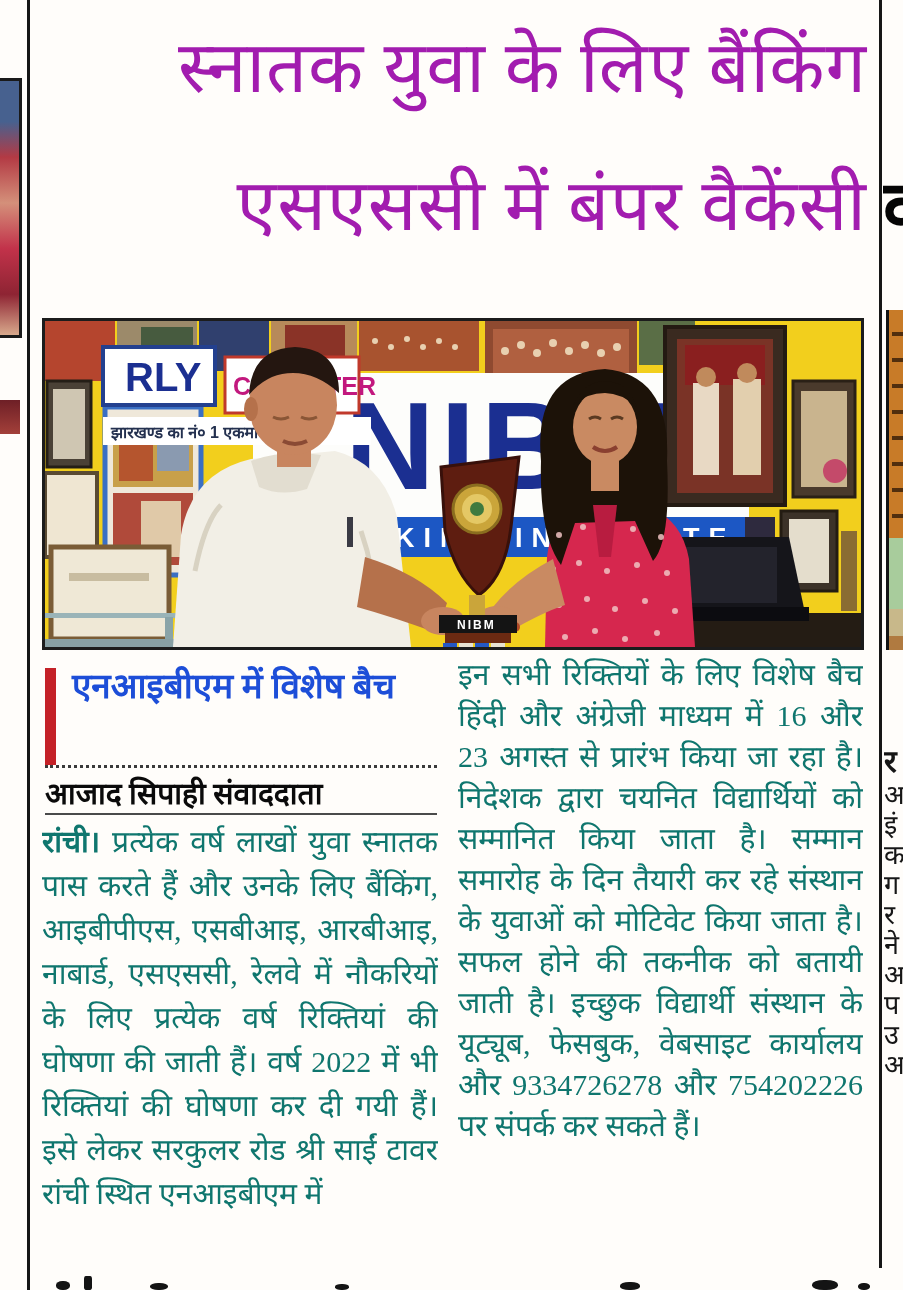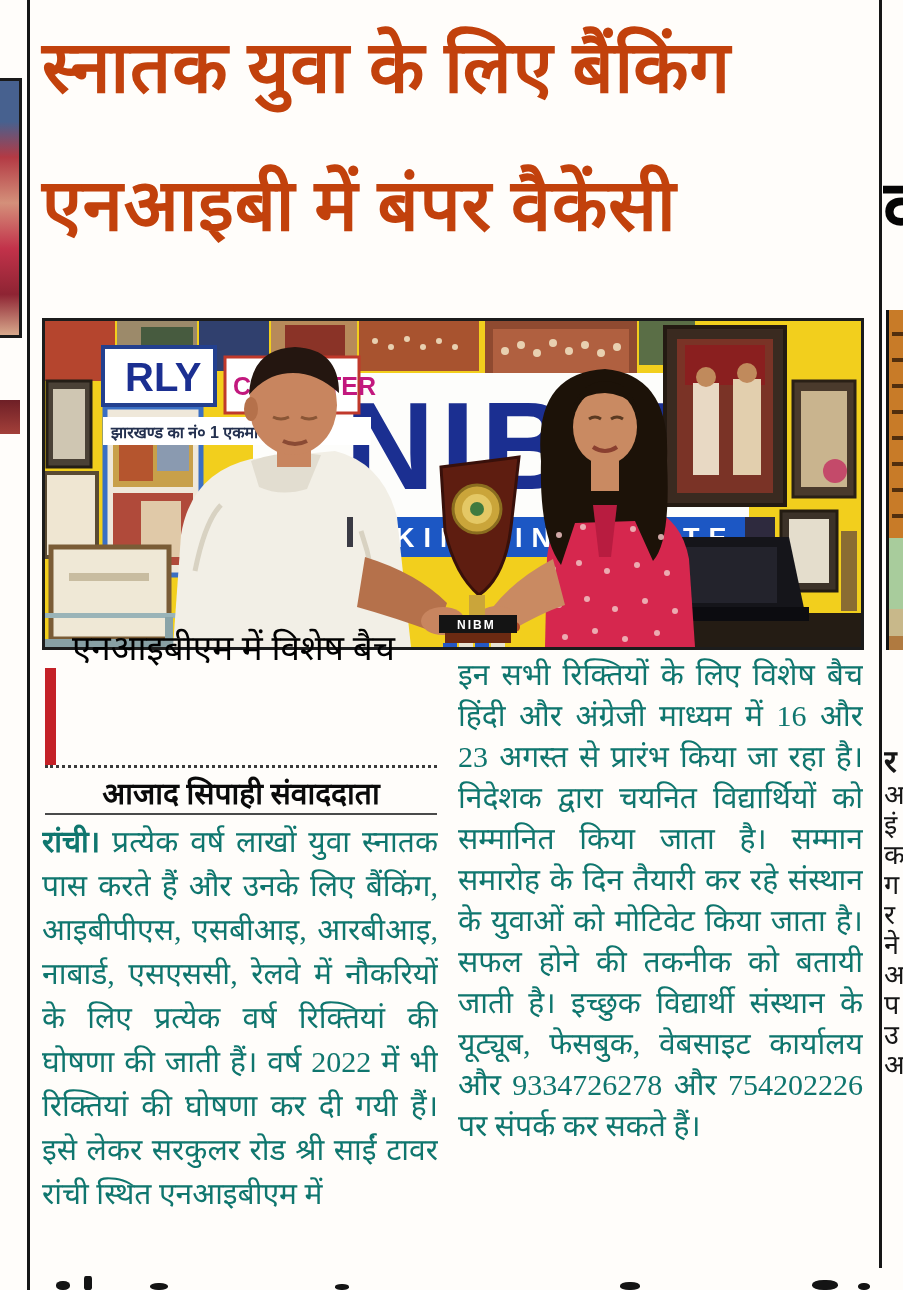--- a/index.html
+++ b/index.html
@@ -5,32 +5,32 @@
   html,body{margin:0;padding:0;}
   body{
     width:903px;height:1290px;background:#fffdfa;position:relative;overflow:hidden;
     font-family:"Liberation Serif","DejaVu Serif",serif;color:#111;
   }
   .abs{position:absolute;}
   
   .vrule{position:absolute;width:3px;background:#161616;}
   
   .headline{
-    left:42px;width:825px;text-align:left;font-weight:700;color:#c2410c;
+    left:42px;width:825px;text-align:right;font-weight:400;color:#a21caf;
     font-size:72px;line-height:1.0;letter-spacing:1px;white-space:nowrap;
   }
   
   .photo-frame{left:42px;top:318px;width:822px;height:332px;border:3px solid #1c1c1c;box-sizing:border-box;background:#f2cf1d;}
   
   .subhead-bar{left:45px;top:668px;width:11px;height:97px;background:#c42127;}
   .subhead{
-    left:72px;top:624px;width:365px;font-weight:400;font-size:35px;line-height:50px;color:#000000;
+    left:72px;top:662px;width:365px;font-weight:700;font-size:35px;line-height:50px;color:#1d4ed8;
   }
   .dotted-rule{left:45px;top:765px;width:392px;border-top:3px dotted #3a3a3a;height:0;}
-  .byline{left:45px;top:772px;width:392px;text-align:center;font-weight:700;font-size:30px;color:#0a0a0a;}
+  .byline{left:45px;top:772px;width:392px;text-align:left;font-weight:700;font-size:30px;color:#0a0a0a;}
   .solid-rule{left:45px;top:813px;width:392px;border-top:2px solid #4a4a4a;height:0;}
   
   .bodycol{
     font-size:30px;color:#0f766e;text-align:justify;text-justify:inter-word;
   }
   .bodycol .lead{font-weight:700;font-family:Liberation Serif, serif;}
   .col-left{left:42px;top:820px;width:396px;line-height:44px;height:448px;overflow:hidden;}
   .col-right{left:458px;top:654px;width:405px;line-height:41px;height:586px;overflow:hidden;}
   
   .ledge1{left:0;top:78px;width:22px;height:260px;border-top:3px solid #1a1a1a;border-right:3px solid #1a1a1a;border-bottom:3px solid #1a1a1a;box-sizing:border-box;
@@ -57,21 +57,21 @@
 </style>
 </head>
 <body>
 
 <div class="abs ledge1"></div>
 <div class="abs ledge2"></div>
 <div class="vrule" style="left:27px;top:0;height:1290px;"></div>
 <div class="vrule" style="left:879px;top:0;height:1268px;"></div>
 
 <div class="abs headline" style="top:32px;">स्नातक युवा के लिए बैंकिंग</div>
-<div class="abs headline" style="top:170px;">एनआइबी में बंपर वैकेंसी</div>
+<div class="abs headline" style="top:170px;">एसएससी में बंपर वैकेंसी</div>
 
 <div class="abs photo-frame">
   <svg width="816" height="326" viewBox="0 0 816 326">
 
     <rect x="0" y="0" width="816" height="326" fill="#f2cf1d"></rect>
 
     <g>
       <rect x="0" y="0" width="70" height="60" fill="#b5452e"></rect>
       <rect x="72" y="0" width="80" height="84" fill="#9c8a6a"></rect>
       <rect x="96" y="6" width="52" height="70" fill="#475b3f"></rect>

